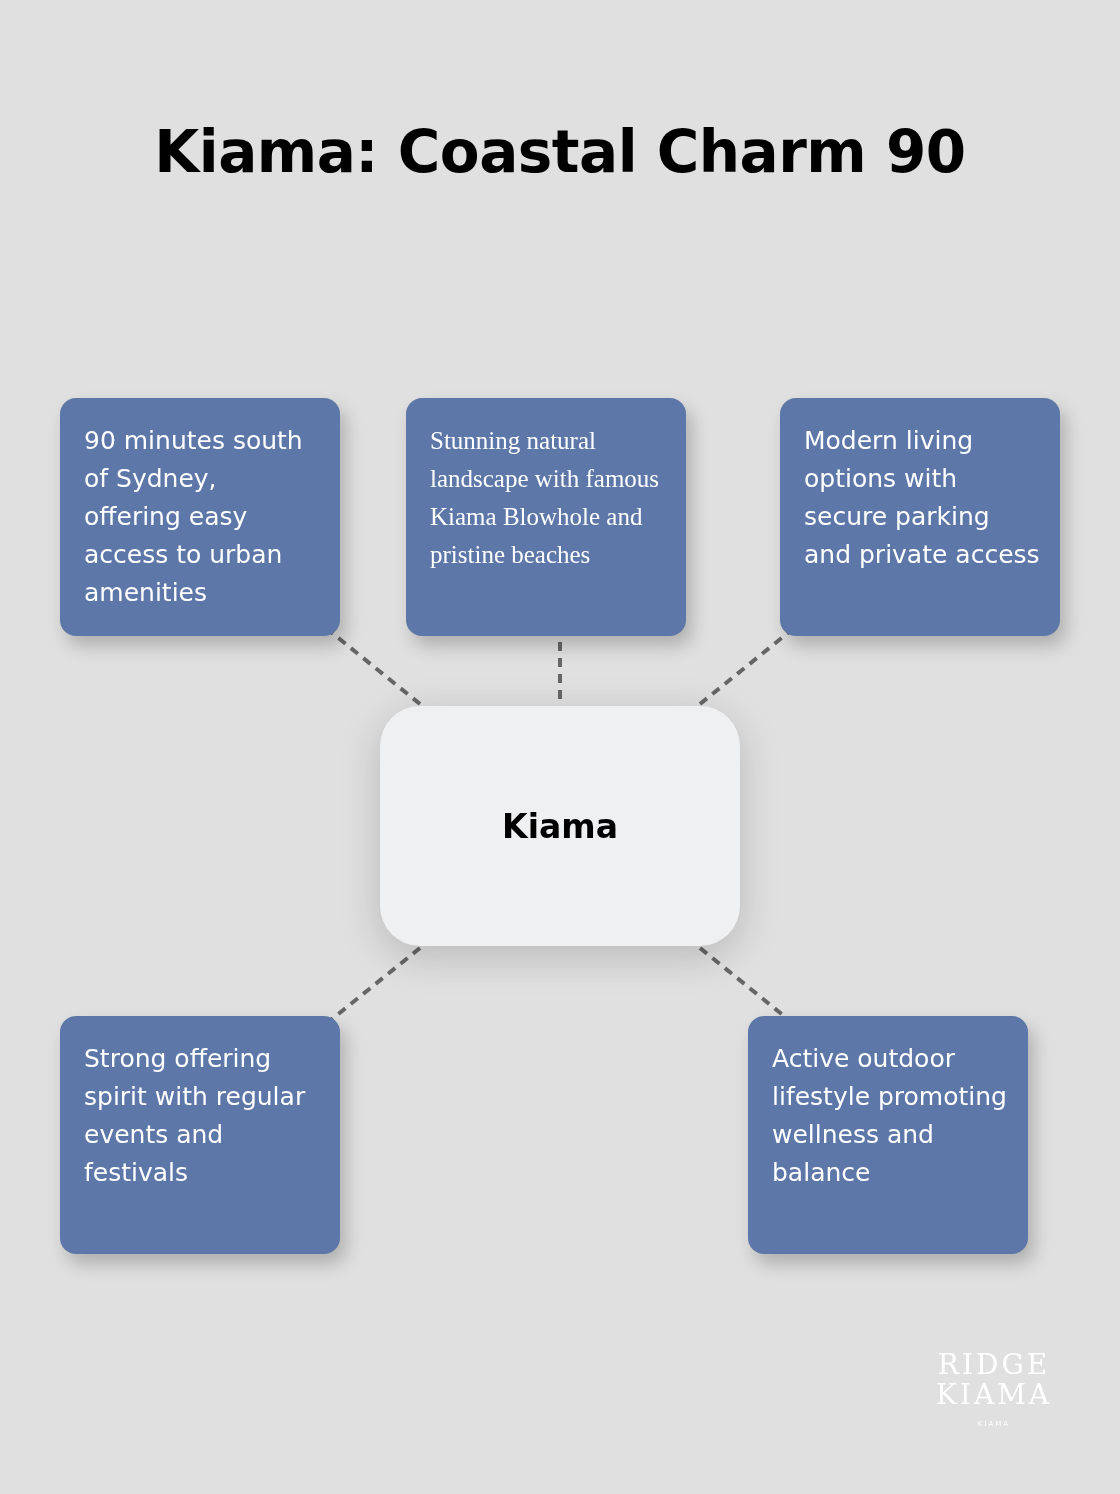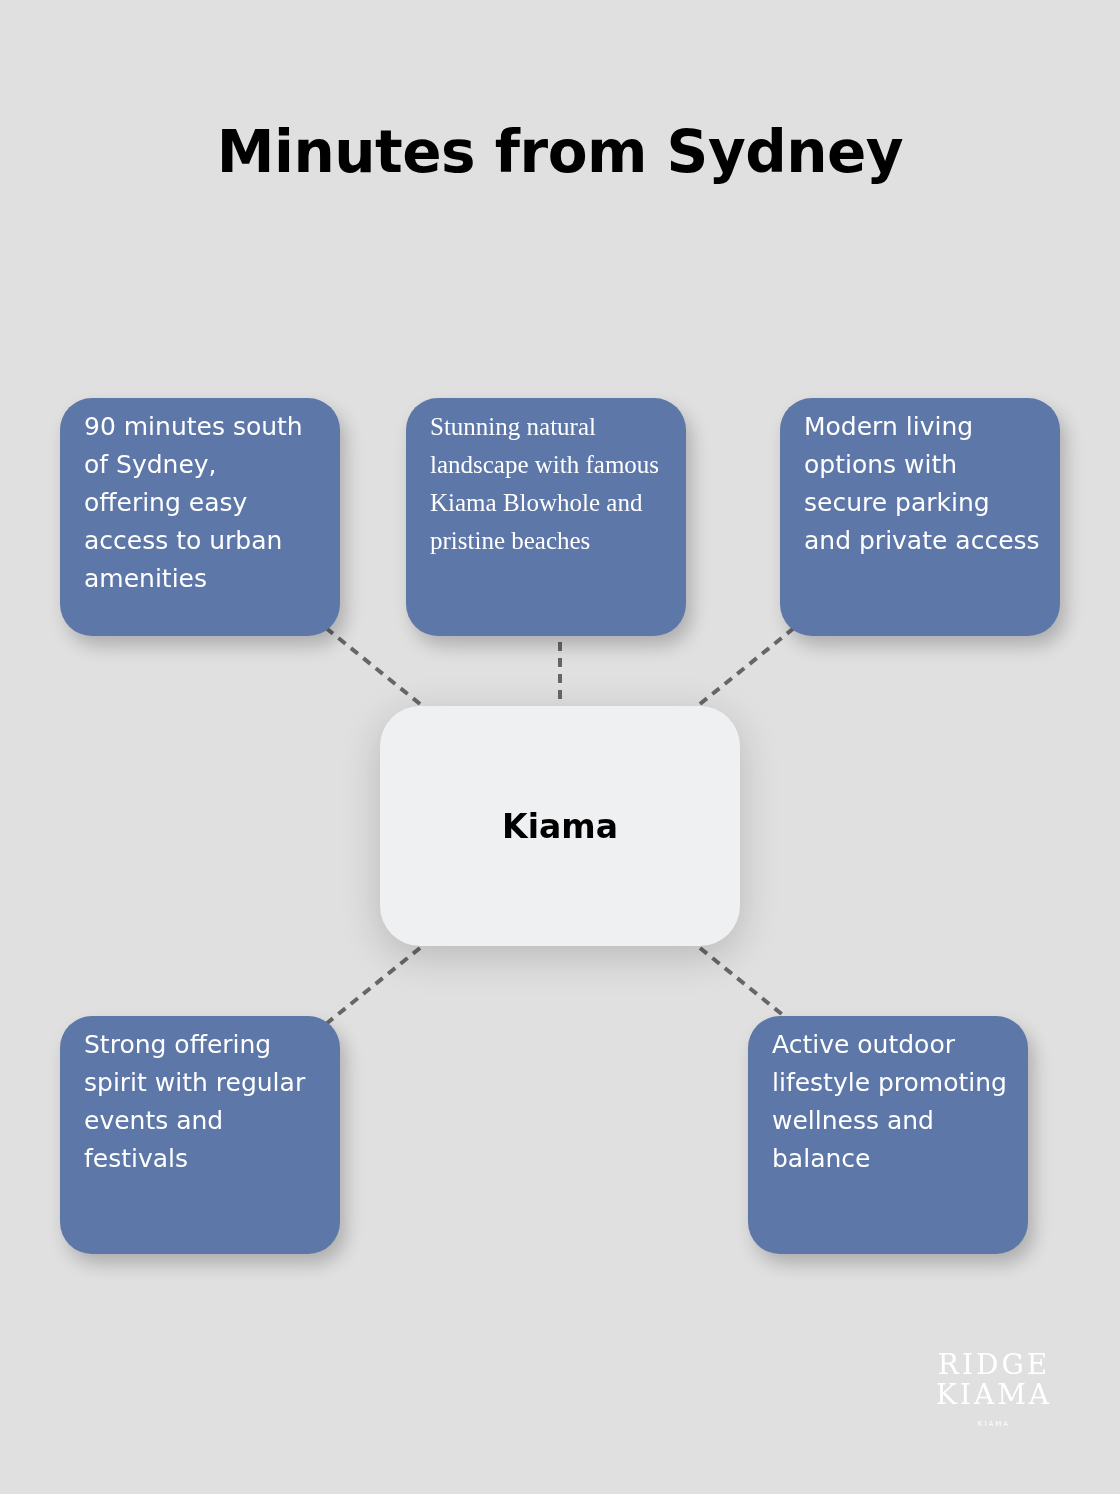--- a/index.html
+++ b/index.html
@@ -18,24 +18,24 @@
     font-size: 58px;
     line-height: 88px;
     color: #000;
     letter-spacing: -0.5px;
   }
   svg.connectors { position: absolute; left: 0; top: 0; }
   .node {
     position: absolute;
     width: 280px; height: 238px;
     background: #5d77a8;
-    border-radius: 32px;
+    border-radius: 16px;
     box-shadow: 6px 10px 18px rgba(0,0,0,0.22);
     box-sizing: border-box;
-    padding: 10px 20px 0 24px;
+    padding: 24px 20px 0 24px;
     color: #ffffff;
     font-family: "DejaVu Sans", sans-serif;
     font-size: 25px;
     line-height: 38px;
   }
   .center {
     position: absolute;
     left: 380px; top: 706px; width: 360px; height: 240px;
     background: #eff0f2;
     border-radius: 40px;
@@ -58,21 +58,21 @@
   }
   .logo .l3 {
     font-size: 7px; letter-spacing: 2px; margin-top: 10px;
     font-family: "DejaVu Sans", sans-serif;
   }
 </style>
 </head>
 <body>
 
 <div class="title">
-  <div>Minutes from Sydney</div>
+  <div>Kiama: Coastal Charm 90</div>
 </div>
 
 <svg class="connectors" width="1120" height="1494">
   <g stroke="#666666" stroke-width="4" stroke-dasharray="9,7" fill="none">
     <line x1="326" y1="628" x2="420" y2="704"></line>
     <line x1="560" y1="642" x2="560" y2="704"></line>
     <line x1="794" y1="628" x2="700" y2="704"></line>
     <line x1="420" y1="948" x2="326" y2="1024"></line>
     <line x1="700" y1="948" x2="794" y2="1024"></line>
   </g>

